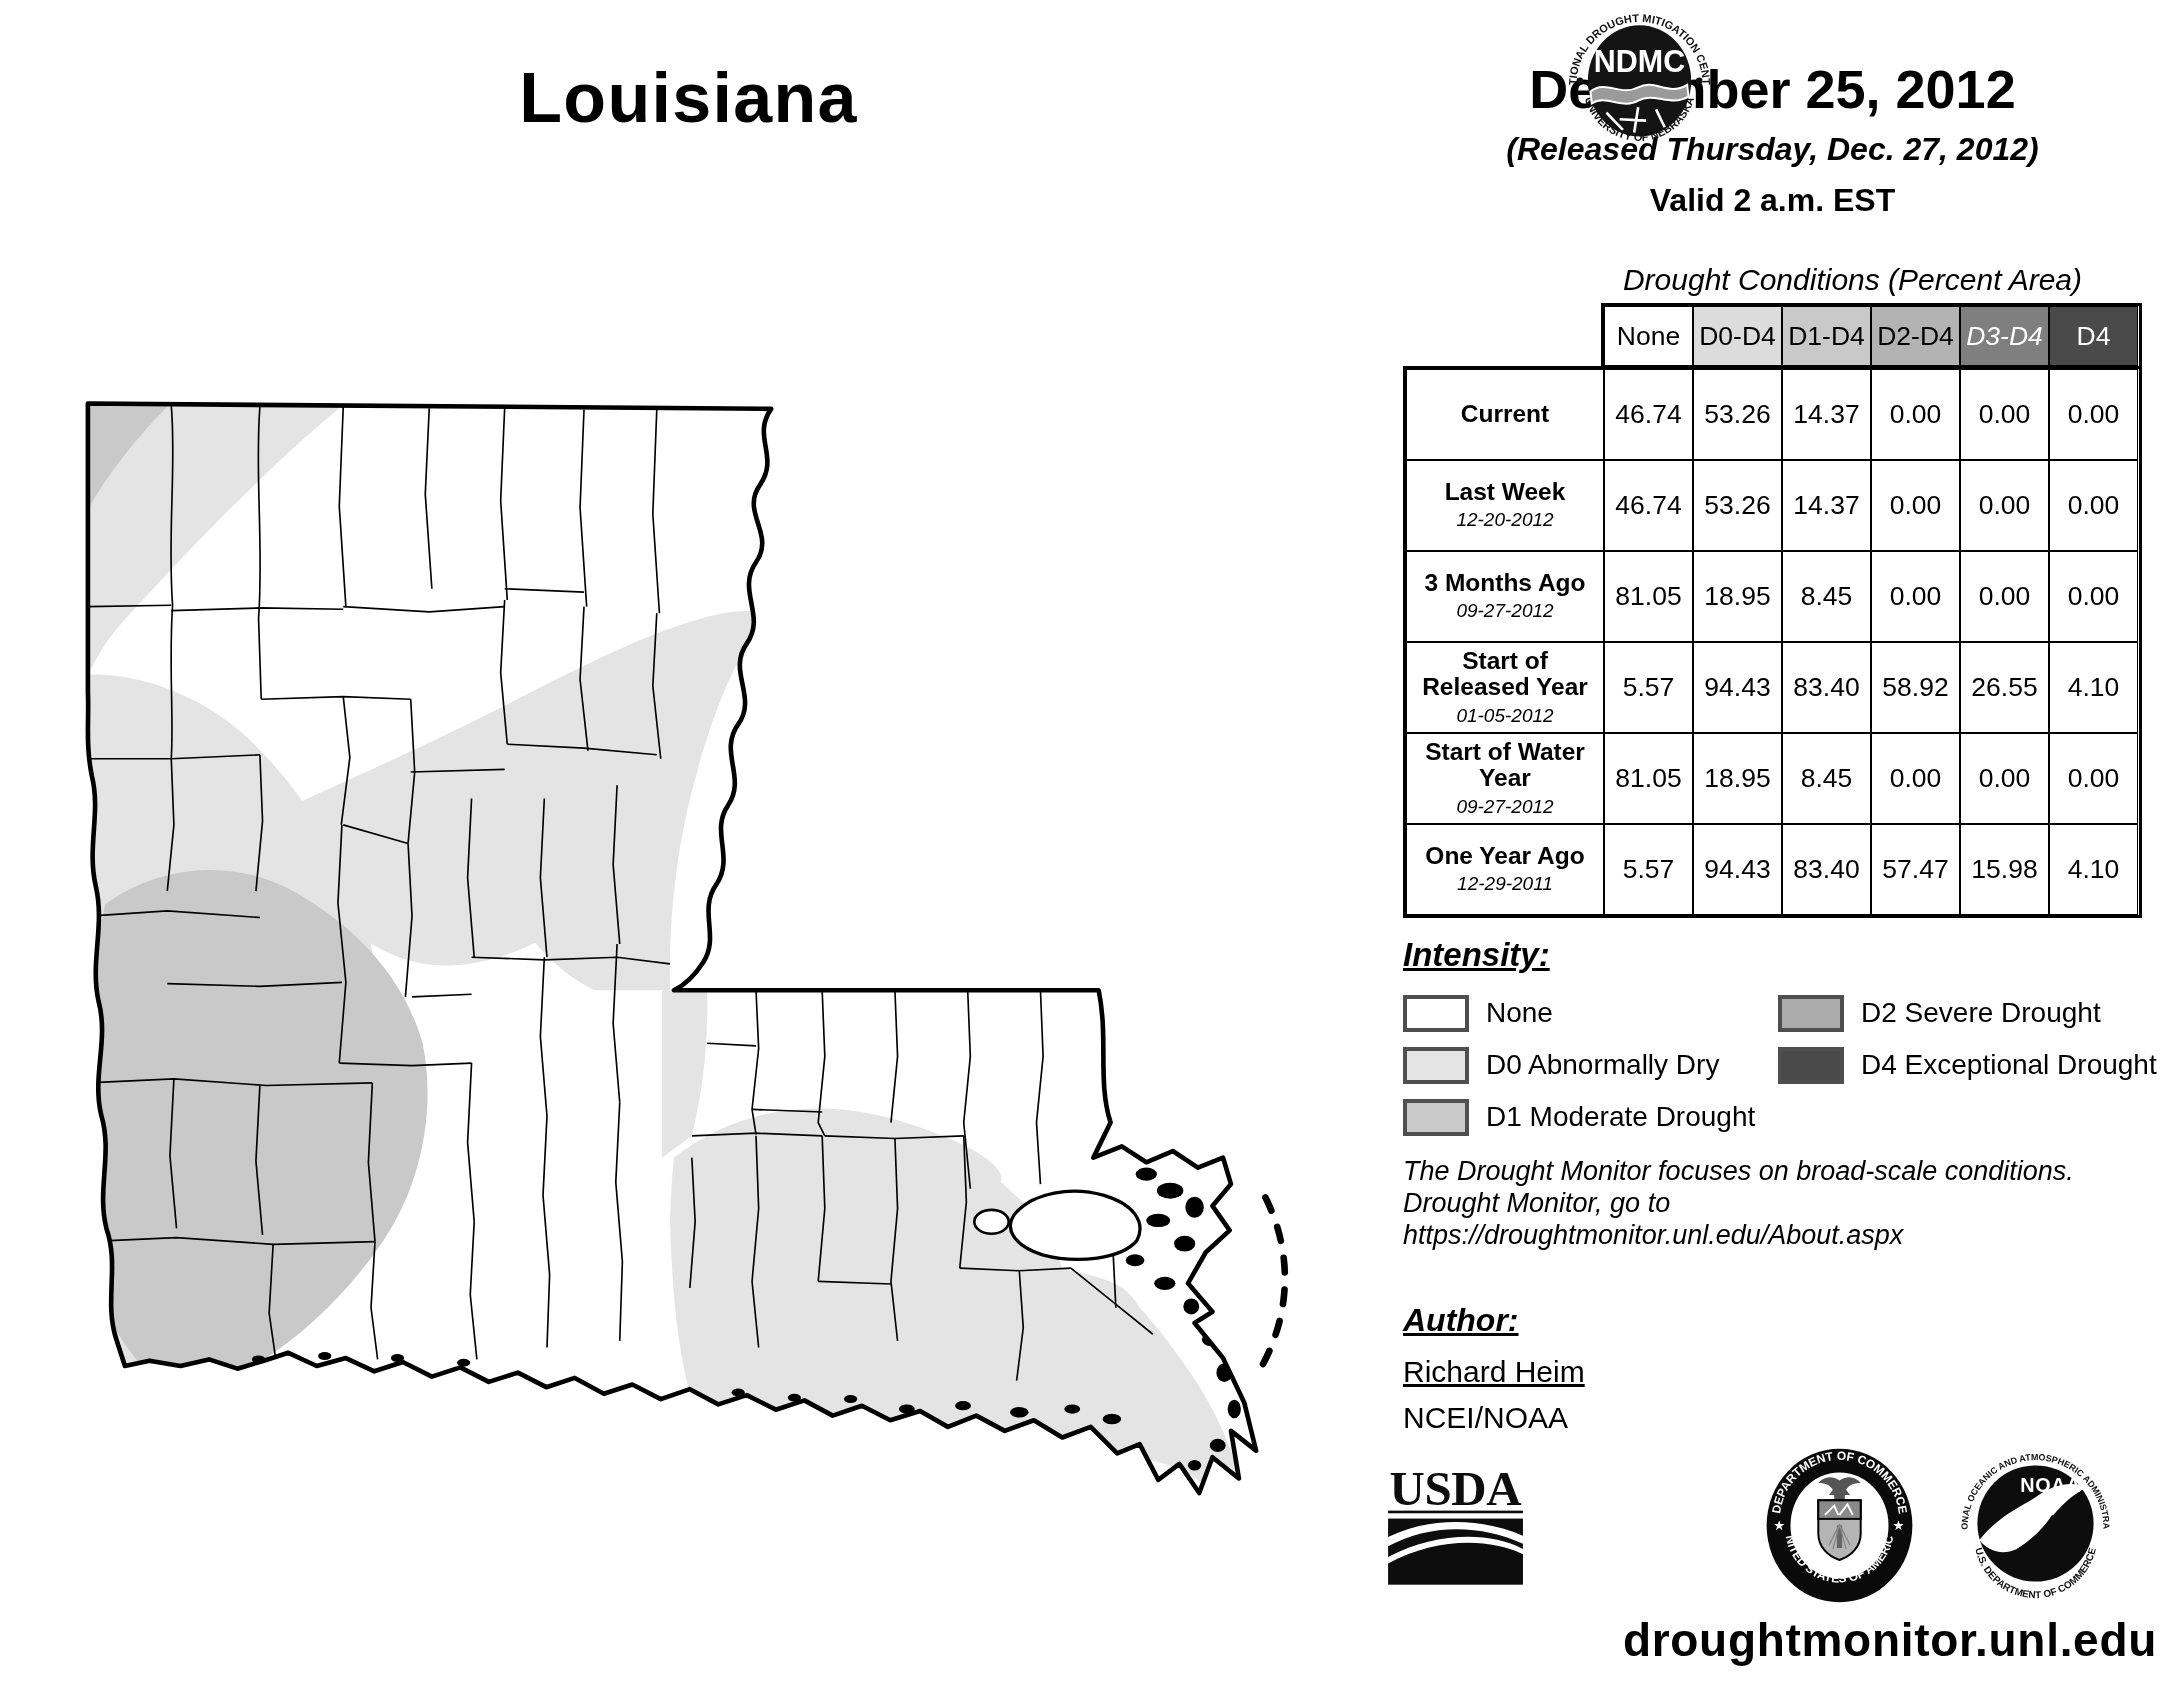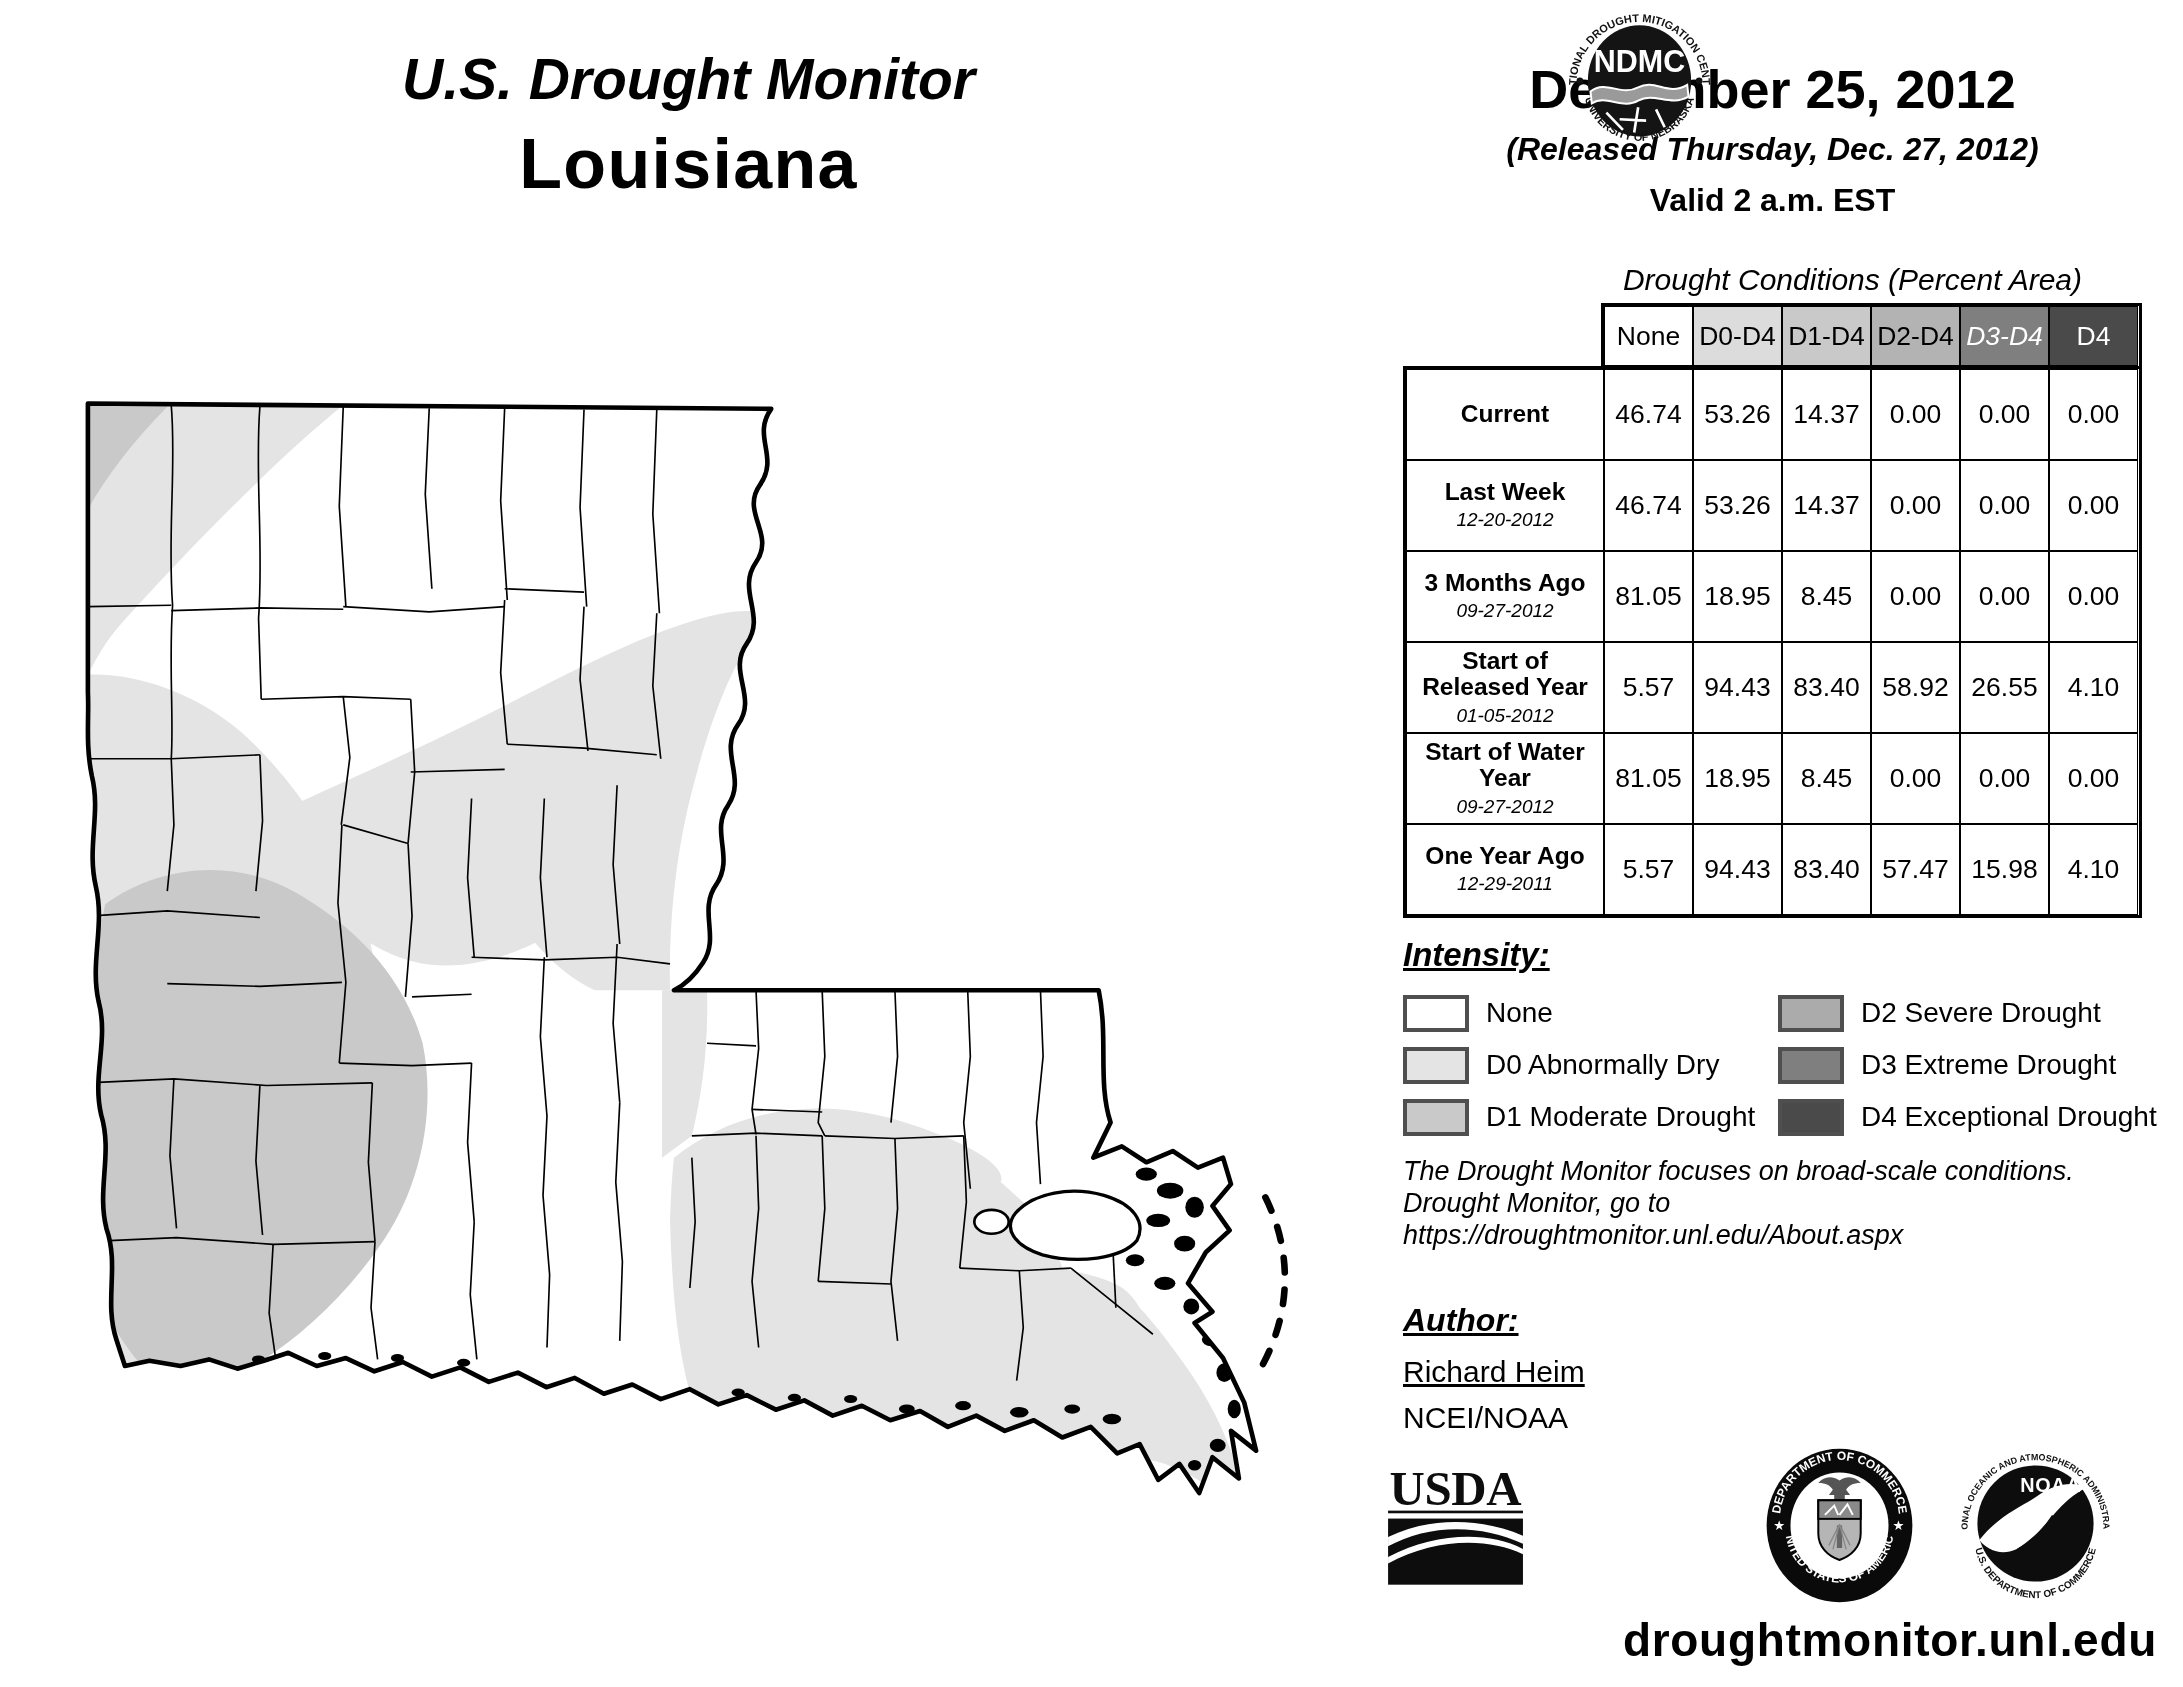--- a/index.html
+++ b/index.html
@@ -41,21 +41,20 @@
   #logo-doc{left:1760px;top:1446px;}
   #logo-noaa{left:1953px;top:1441px;}
   #footer-url{left:1403px;top:1613px;width:754px;text-align:right;font-size:46px;font-weight:bold;letter-spacing:0.7px;}
   
   #map-wrap{left:40px;top:387px;width:1350px;height:1237px;}
 </style>
 </head>
 <body>
 
 <div class="abs" id="title-block">
-  <div id="title-line1">U.S. Drought Monitor</div>
   <div id="title-line2">Louisiana</div>
 </div>
 
 <div class="abs" id="date-block">
   <div id="date-main">December 25, 2012</div>
   <div id="date-released">(Released Thursday, Dec. 27, 2012)</div>
   <div id="date-valid">Valid 2 a.m. EST</div>
 </div>
 
 <div class="abs" id="table-title">Drought Conditions (Percent Area)</div>
@@ -151,24 +150,20 @@
   </div>
   <div class="legend-item">
     <span class="legend-swatch" style="background-color: rgb(201, 201, 201);"></span>
     <span class="legend-label">D1 Moderate Drought</span>
   </div>
 </div>
 <div class="abs legend-col" id="legend-col2">
   <div class="legend-item">
     <span class="legend-swatch" style="background-color: rgb(171, 171, 171);"></span>
     <span class="legend-label">D2 Severe Drought</span>
-  </div>
-  <div class="legend-item">
-    <span class="legend-swatch" style="background-color: rgb(127, 127, 127);"></span>
-    <span class="legend-label">D3 Extreme Drought</span>
   </div>
   <div class="legend-item">
     <span class="legend-swatch" style="background-color: rgb(74, 74, 74);"></span>
     <span class="legend-label">D4 Exceptional Drought</span>
   </div>
 </div>
 
 <div class="abs" id="disclaimer">
   <div>The Drought Monitor focuses on broad-scale conditions.</div>
   <div>Drought Monitor, go to https://droughtmonitor.unl.edu/About.aspx</div>

